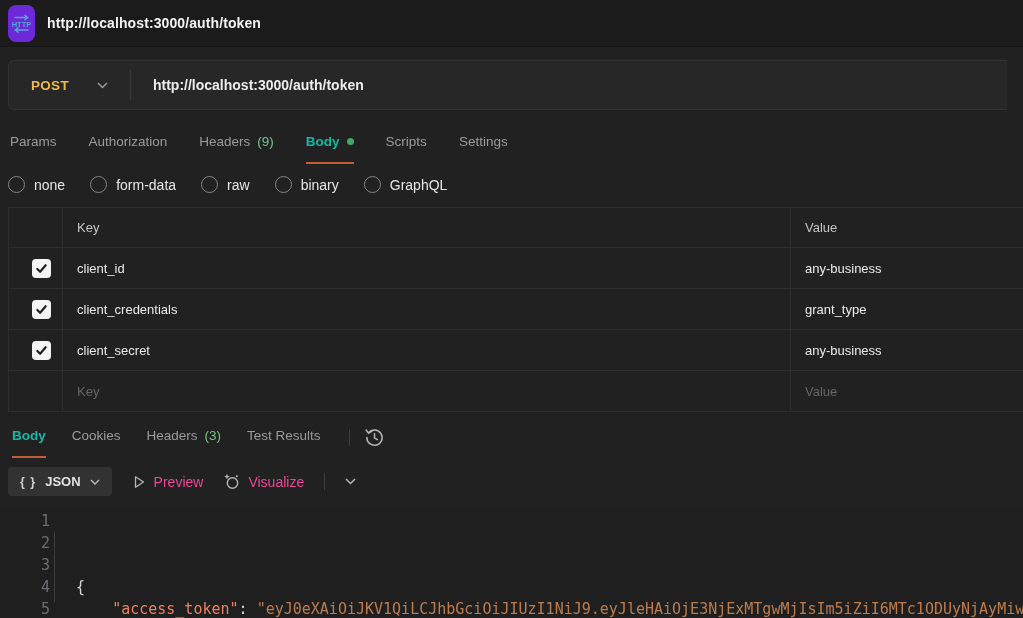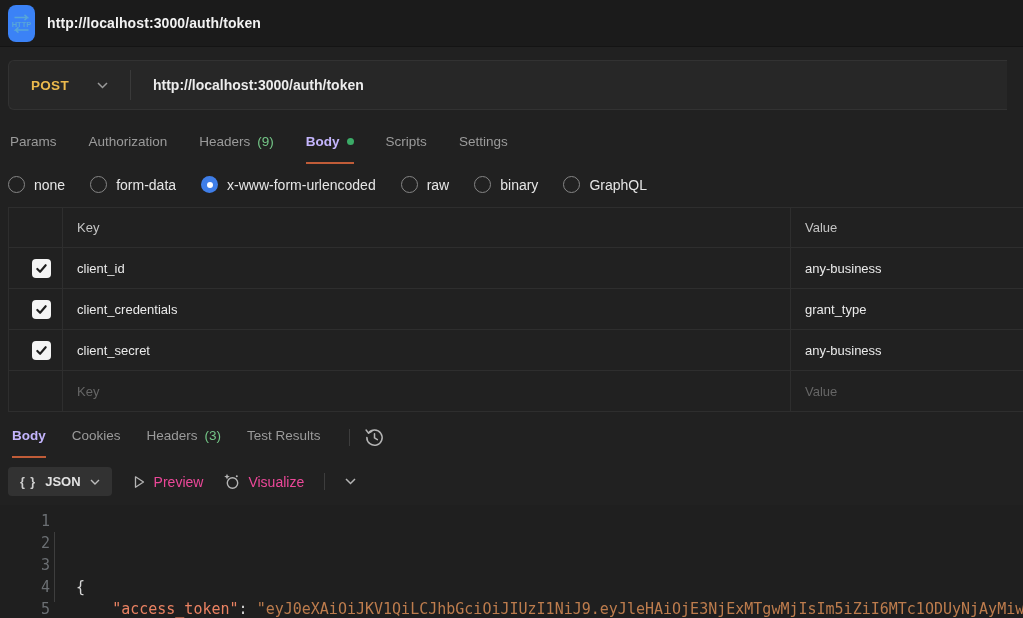--- a/index.html
+++ b/index.html
@@ -6,34 +6,34 @@
   html,body { width:1023px; height:618px; overflow:hidden; }
   body {
     background:#212121;
     font-family:"Liberation Sans", sans-serif;
     color:#e8e8e8;
     -webkit-font-smoothing:antialiased;
   }
   
   .topbar { height:47px; background:#1b1b1b; display:flex; align-items:center; padding-left:8px; border-bottom:1px solid #141414; }
   .wintab { display:flex; align-items:center; gap:12px; }
-  .http-icon { width:27px; height:37px; background:#3b82f6; border-radius:8px; display:flex; align-items:center; justify-content:center; }
+  .http-icon { width:27px; height:37px; background:#6d28d9; border-radius:8px; display:flex; align-items:center; justify-content:center; }
   .tab-title { font-size:14px; font-weight:700; color:#f2f2f2; letter-spacing:.1px; }
   
   .request-section { padding:13px 16px 10px 8px; }
   .request-box { height:50px; background:#272727; border:1px solid #323232; border-right:none; border-radius:6px 0 0 6px; display:flex; align-items:center; }
   .method-select { display:flex; align-items:center; gap:28px; padding-left:22px; cursor:pointer; }
   .method { color:var(--c-method); font-weight:700; font-size:13.5px; letter-spacing:.3px; }
   .vdivider { width:1px; height:30px; background:#3a3a3a; margin:0 22px; }
   .url { font-size:14px; font-weight:600; color:#ececec; }
   
   .req-tabs { display:flex; align-items:flex-end; gap:32px; padding:0 0 0 10px; height:44px; }
   .rtab { font-size:13.5px; color:#9b9b9b; padding-bottom:13px; border-bottom:2.5px solid transparent; cursor:pointer; display:flex; align-items:center; gap:7px; }
   .rtab .cnt { color:var(--c-green); }
-  .rtab.active { color:#c4b5fd; font-weight:600; border-bottom-color:var(--c-accent); }
+  .rtab.active { color:#14b8a6; font-weight:600; border-bottom-color:var(--c-accent); }
   .dot { width:7px; height:7px; border-radius:50%; background:var(--c-dot); display:inline-block; }
   
   .radio-row { display:flex; align-items:center; gap:25px; padding:12px 0 14px 8px; }
   .radio-item { display:flex; align-items:center; gap:9px; cursor:pointer; }
   .radio-circle { width:17px; height:17px; border-radius:50%; border:1.5px solid #858585; position:relative; flex:none; }
   .radio-item.selected .radio-circle { border:none; background:var(--c-blue); }
   .radio-item.selected .radio-circle::after { content:""; position:absolute; left:5.5px; top:5.5px; width:6px; height:6px; border-radius:50%; background:#fff; }
   .radio-label { font-size:14px; color:#e6e6e6; }
   
   .params-table { margin-left:8px; border-top:1px solid #2e2e2e; border-left:1px solid #2e2e2e; }
@@ -123,24 +123,20 @@
 
 <div class="radio-row">
   <span class="radio-item">
     <span class="radio-circle"></span>
     <span class="radio-label">none</span>
   </span>
   <span class="radio-item">
     <span class="radio-circle"></span>
     <span class="radio-label">form-data</span>
   </span>
-  <span class="radio-item selected">
-    <span class="radio-circle"></span>
-    <span class="radio-label">x-www-form-urlencoded</span>
-  </span>
   <span class="radio-item">
     <span class="radio-circle"></span>
     <span class="radio-label">raw</span>
   </span>
   <span class="radio-item">
     <span class="radio-circle"></span>
     <span class="radio-label">binary</span>
   </span>
   <span class="radio-item">
     <span class="radio-circle"></span>

